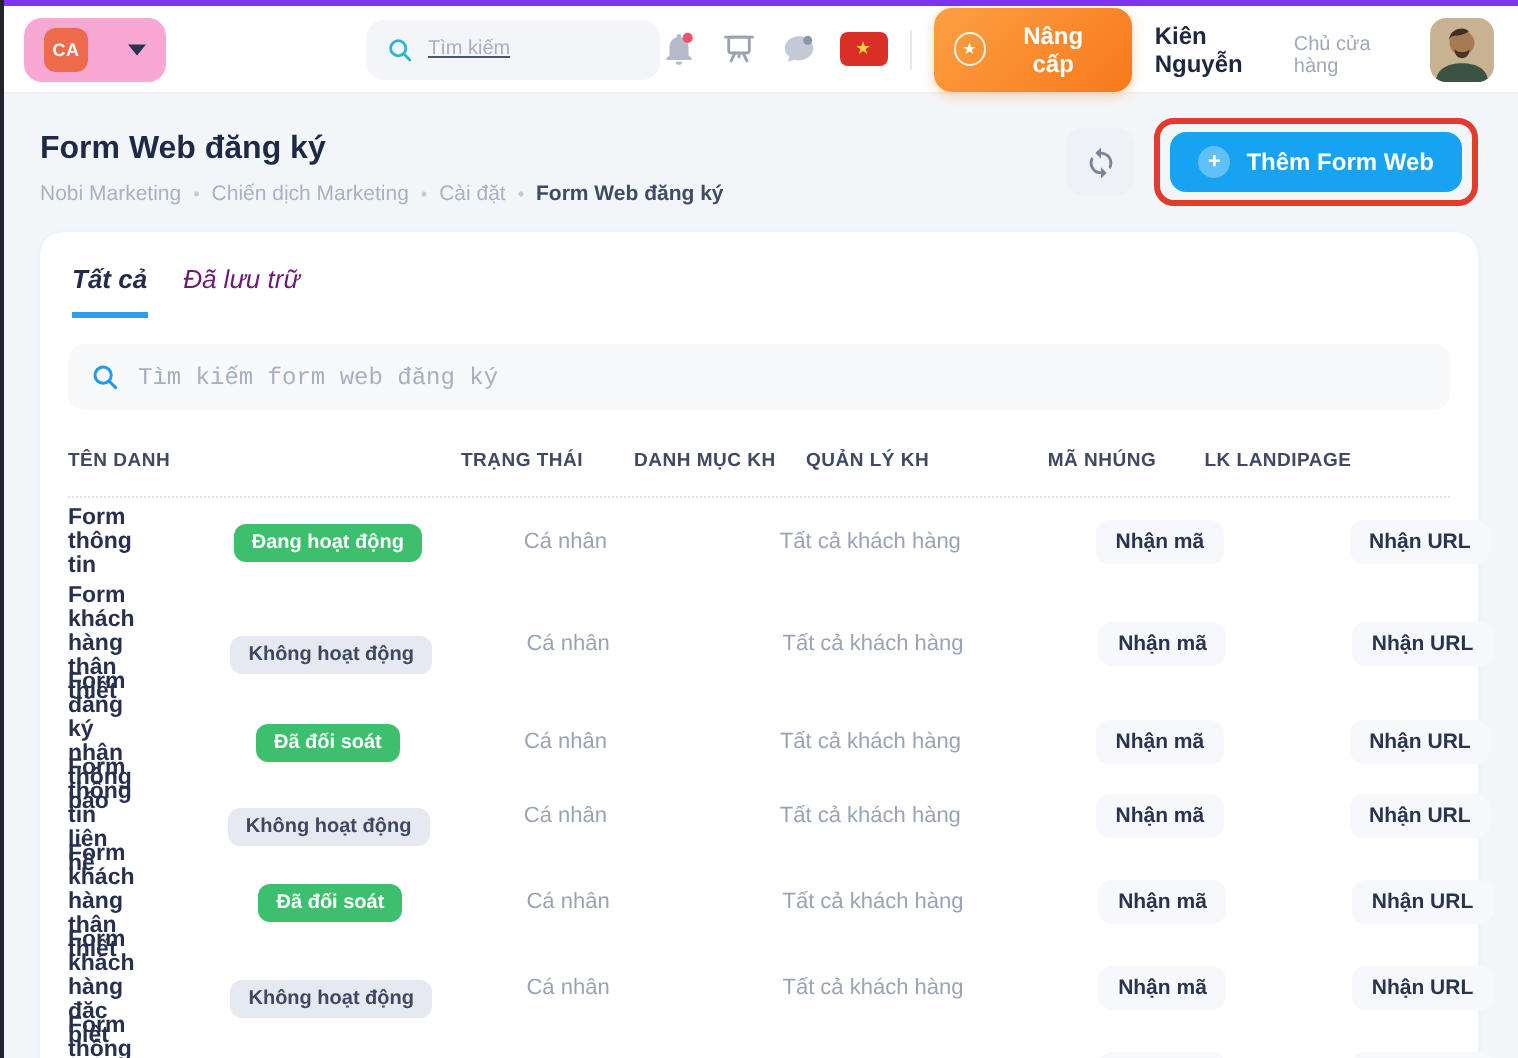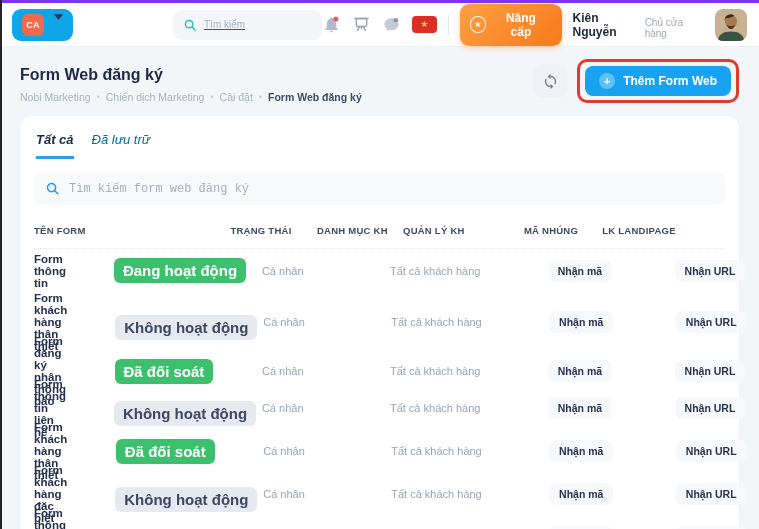--- a/index.html
+++ b/index.html
@@ -12,22 +12,22 @@
   .edge-top { position:absolute; top:0; left:0; width:100%; height:3px; background:#7d33f2; z-index:50; }
   .edge-left { position:absolute; top:0; left:0; width:2px; height:100%; background:#23232d; z-index:50; }
 
   
   .topbar {
     margin-top:3px; height:44px; background:#ffffff;
     border-bottom:1px solid #eef1f4;
     display:flex; align-items:center; padding:0 12px;
   }
   .store-pill {
-    display:flex; gap:10px;
-    background:#0ea5e9; border-radius:9px; padding:5px 10px; cursor:pointer;
+    display:flex; align-items:center; gap:20px;
+    background:#f9a8d4; border-radius:9px; padding:5px 10px; cursor:pointer;
   }
   .store-badge {
     width:22px; height:22px; background:#ed6a4c; border-radius:6px;
     color:#fff; font-size:9px; font-weight:bold;
     display:flex; align-items:center; justify-content:center; letter-spacing:.3px;
   }
   .store-name { font-size:12.5px; font-weight:bold; color:#1e2740; }
   .chev { width:9px; height:6px; display:inline-block; }
   .chev svg { display:block; }
 
@@ -97,21 +97,21 @@
     display:flex; align-items:center; justify-content:center;
     font-size:11px; font-weight:bold; line-height:1;
   }
 
   
   .card {
     margin:0 20px; background:#fff; border-radius:12px; height:460px;
     box-shadow:0 1px 3px rgba(20,30,60,.05);
   }
   .tabs { display:flex; gap:18px; padding:16px 16px 0;font-style:italic; }
-  .tab { font-size:13px; color:#0369a1; padding-bottom:9px; cursor:pointer; border-bottom:3px solid transparent; }
+  .tab { font-size:13px; color:#701a75; padding-bottom:9px; cursor:pointer; border-bottom:3px solid transparent; }
   .tab.active { color:#222c49; font-weight:bold; border-bottom-color:#2f9cf4; }
 
   .list-search {
     margin:13px 14px 0; height:33px; background:#f7f9fb; border-radius:8px;
     display:flex; align-items:center; gap:9px; padding:0 11px;
   }
   .list-search svg { width:15px; height:15px; color:#1e9bf0; flex:none; }
   .list-search input {
     border:none; outline:none; background:transparent; width:100%;
     font-size:12px; color:#4a5468; font-family:Liberation Mono, monospace;
@@ -126,21 +126,21 @@
   .thead { margin-top:10px; padding-top:10px; padding-bottom:12px; }
   .th { font-size:9.5px; font-weight:bold; color:#3f4962; letter-spacing:.25px; }
   .th.c, .cell.c { text-align:center; }
   .thead-sep { border-bottom:1px dotted #dfe4ea; margin:0 14px; }
 
   .trow { height:43px;gap:48px; }
   .cell.name { font-size:11.5px; font-weight:600; color:#27314f; }
   .cell.muted { font-size:11px; color:#9aa3b5; }
   .badge {
     display:inline-block; padding:4px 9px; border-radius:6px;
-    font-size:15px; font-weight:bold; white-space:nowrap;
+    font-size:10px; font-weight:bold; white-space:nowrap;
   }
   .badge[data-status="active"], .badge[data-status="reconciled"] { background:#3cc06e; color:#fff; }
   .badge[data-status="inactive"] { background:#e7e9f1; color:#3f4761;margin-top:10px; }
   .pill {
     display:inline-block; background:#f6f8fb; border:none; border-radius:7px;
     padding:5px 10px; font-size:10.5px; font-weight:600; color:#2a334f;
     font-family:inherit; cursor:pointer; white-space:nowrap;
   }
   .more-btn {
     width:30px; height:21px; background:#eef1f6; border:none; border-radius:6px;
@@ -255,21 +255,21 @@
 
   <div class="list-search">
     <svg viewBox="0 0 24 24" fill="none" stroke="currentColor" stroke-width="2.4" stroke-linecap="round">
       <circle cx="10.5" cy="10.5" r="6.5"></circle>
         <line x1="15.6" y1="15.6" x2="20.5" y2="20.5"></line>
     </svg>
     <input type="text" placeholder="Tìm kiếm form web đăng ký" style="">
   </div>
 
   <div class="tgrid thead">
-    <div class="th">TÊN FORM</div>
+    <div class="th">TÊN DANH</div>
     <div class="th c">TRẠNG THÁI</div>
     <div class="th">DANH MỤC KH</div>
     <div class="th">QUẢN LÝ KH</div>
     <div class="th c">MÃ NHÚNG</div>
     <div class="th c">LK LANDIPAGE</div>
     <div class="th"></div>
   </div>
   <div class="thead-sep"></div>
 
   <div class="tgrid trow">

